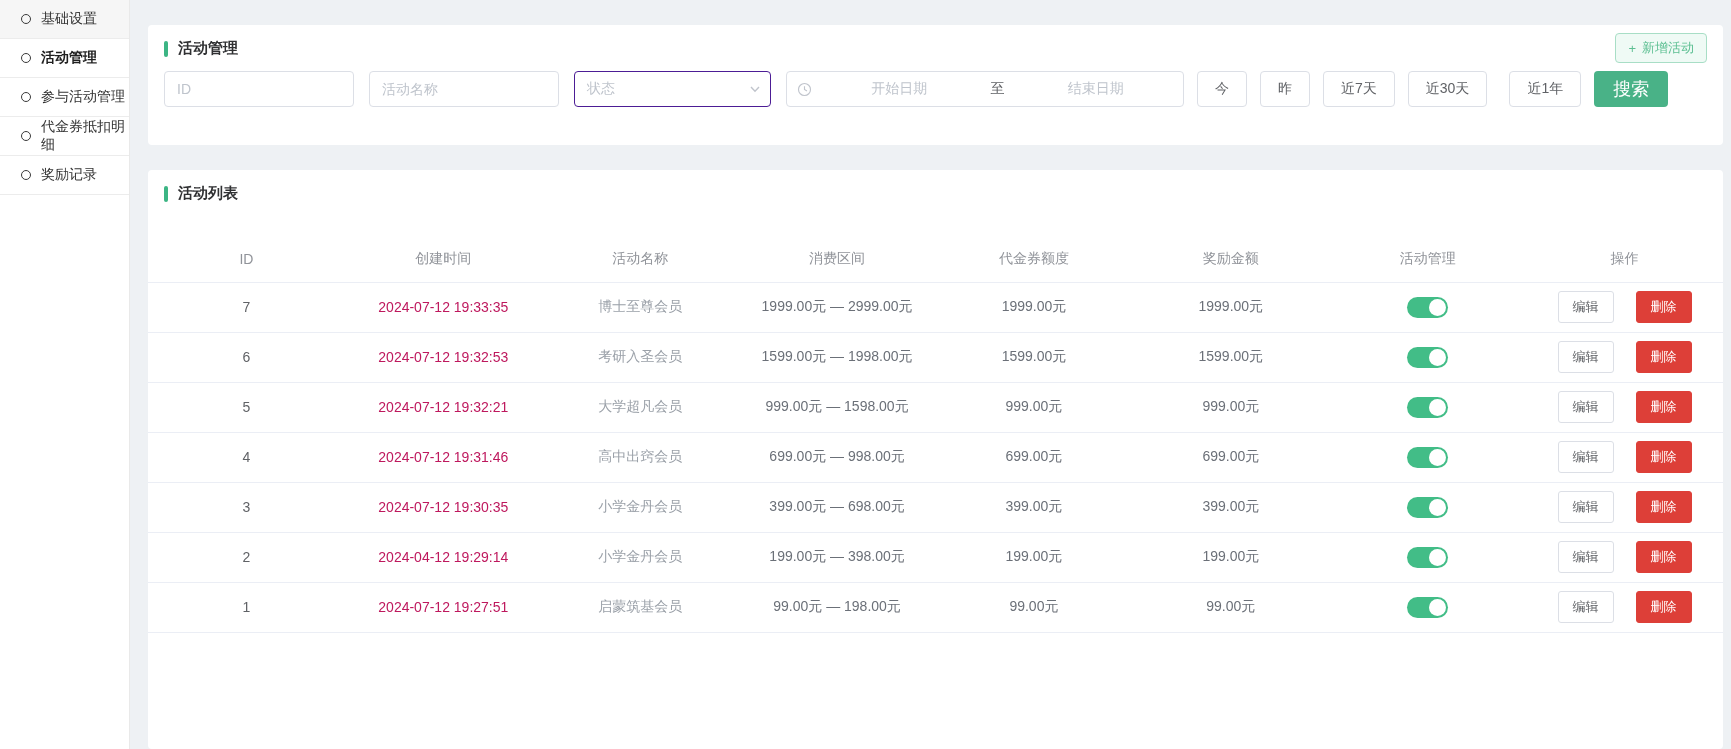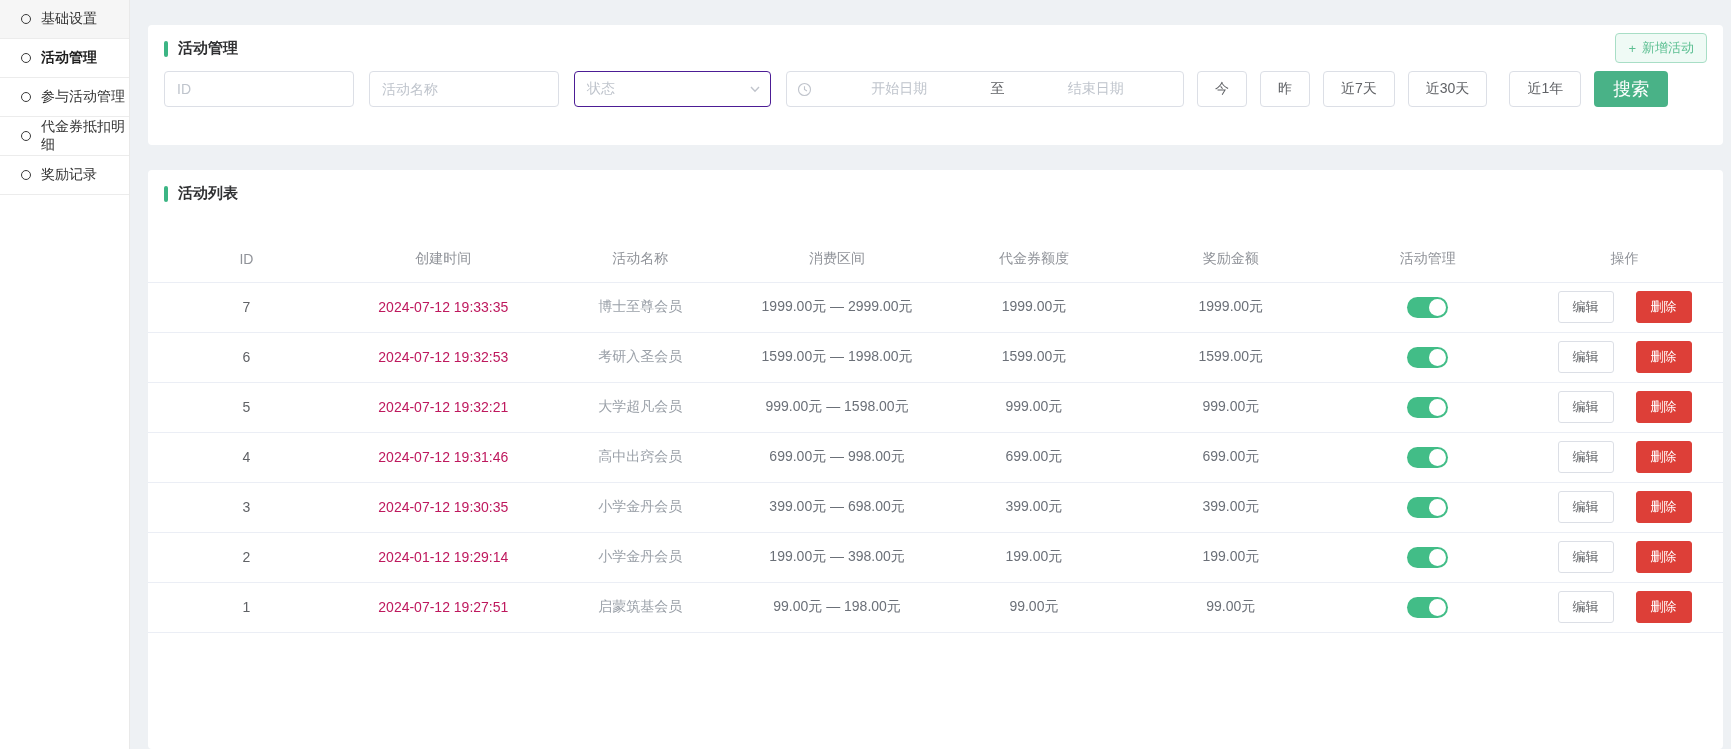--- a/index.html
+++ b/index.html
@@ -224,21 +224,21 @@
             <td class="c-date">2024-07-12 19:30:35</td>
             <td class="c-name">小学金丹会员</td>
             <td class="c-money">399.00元 — 698.00元</td>
             <td class="c-money">399.00元</td>
             <td class="c-money">399.00元</td>
             <td><span class="toggle"><span class="knob"></span></span></td>
             <td><button class="edit-btn">编辑</button><button class="del-btn">删除</button></td>
           </tr>
           <tr>
             <td class="c-id">2</td>
-            <td class="c-date">2024-01-12 19:29:14</td>
+            <td class="c-date">2024-04-12 19:29:14</td>
             <td class="c-name">小学金丹会员</td>
             <td class="c-money">199.00元 — 398.00元</td>
             <td class="c-money">199.00元</td>
             <td class="c-money">199.00元</td>
             <td><span class="toggle"><span class="knob"></span></span></td>
             <td><button class="edit-btn">编辑</button><button class="del-btn">删除</button></td>
           </tr>
           <tr>
             <td class="c-id">1</td>
             <td class="c-date">2024-07-12 19:27:51</td>

